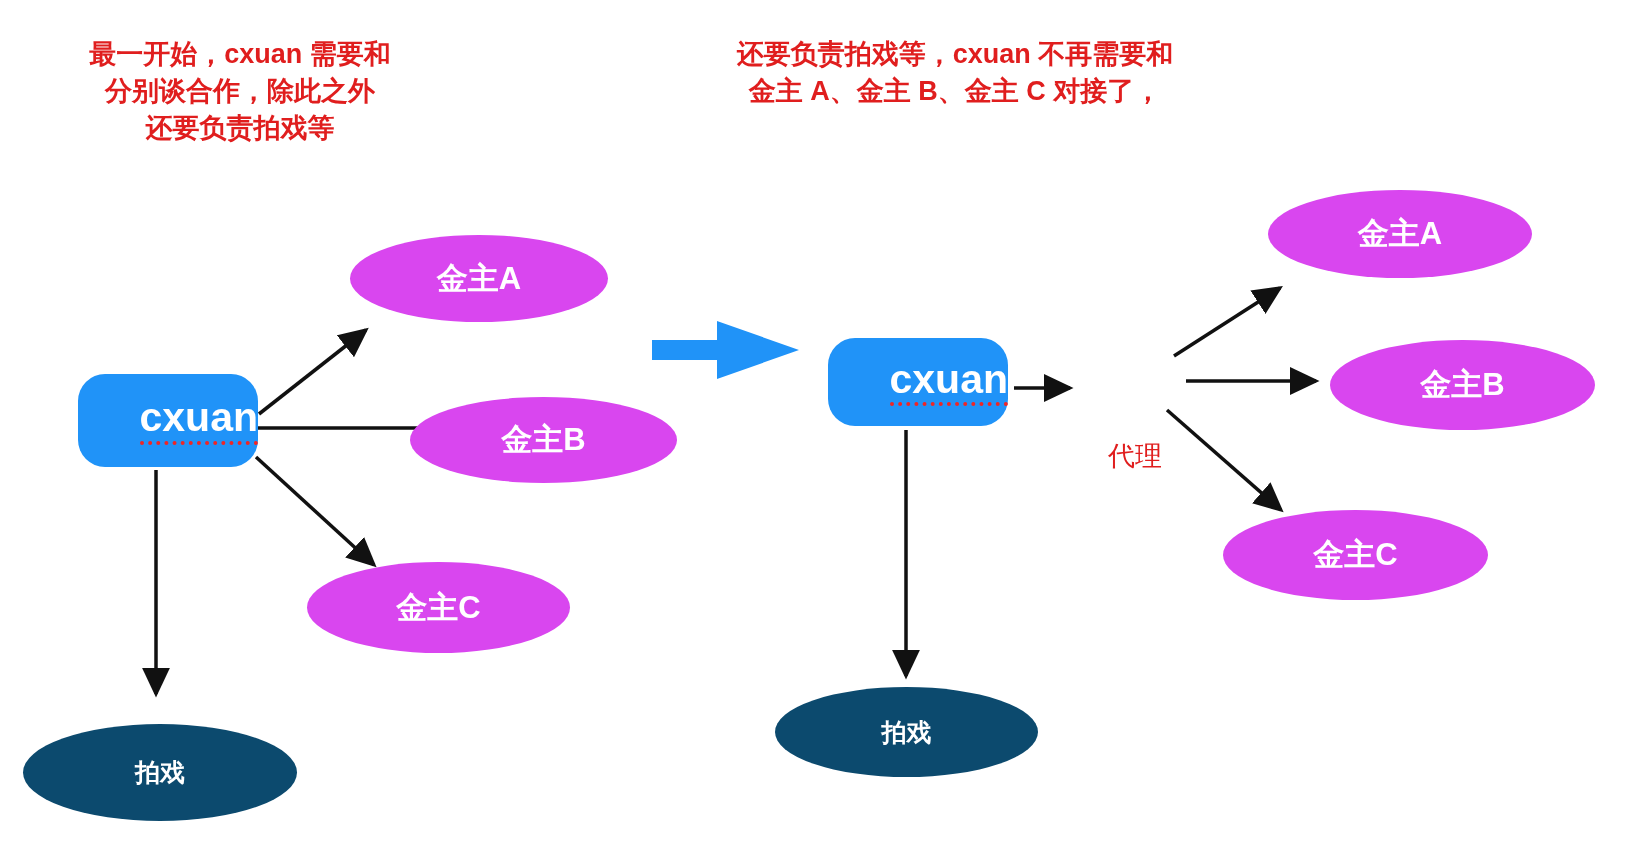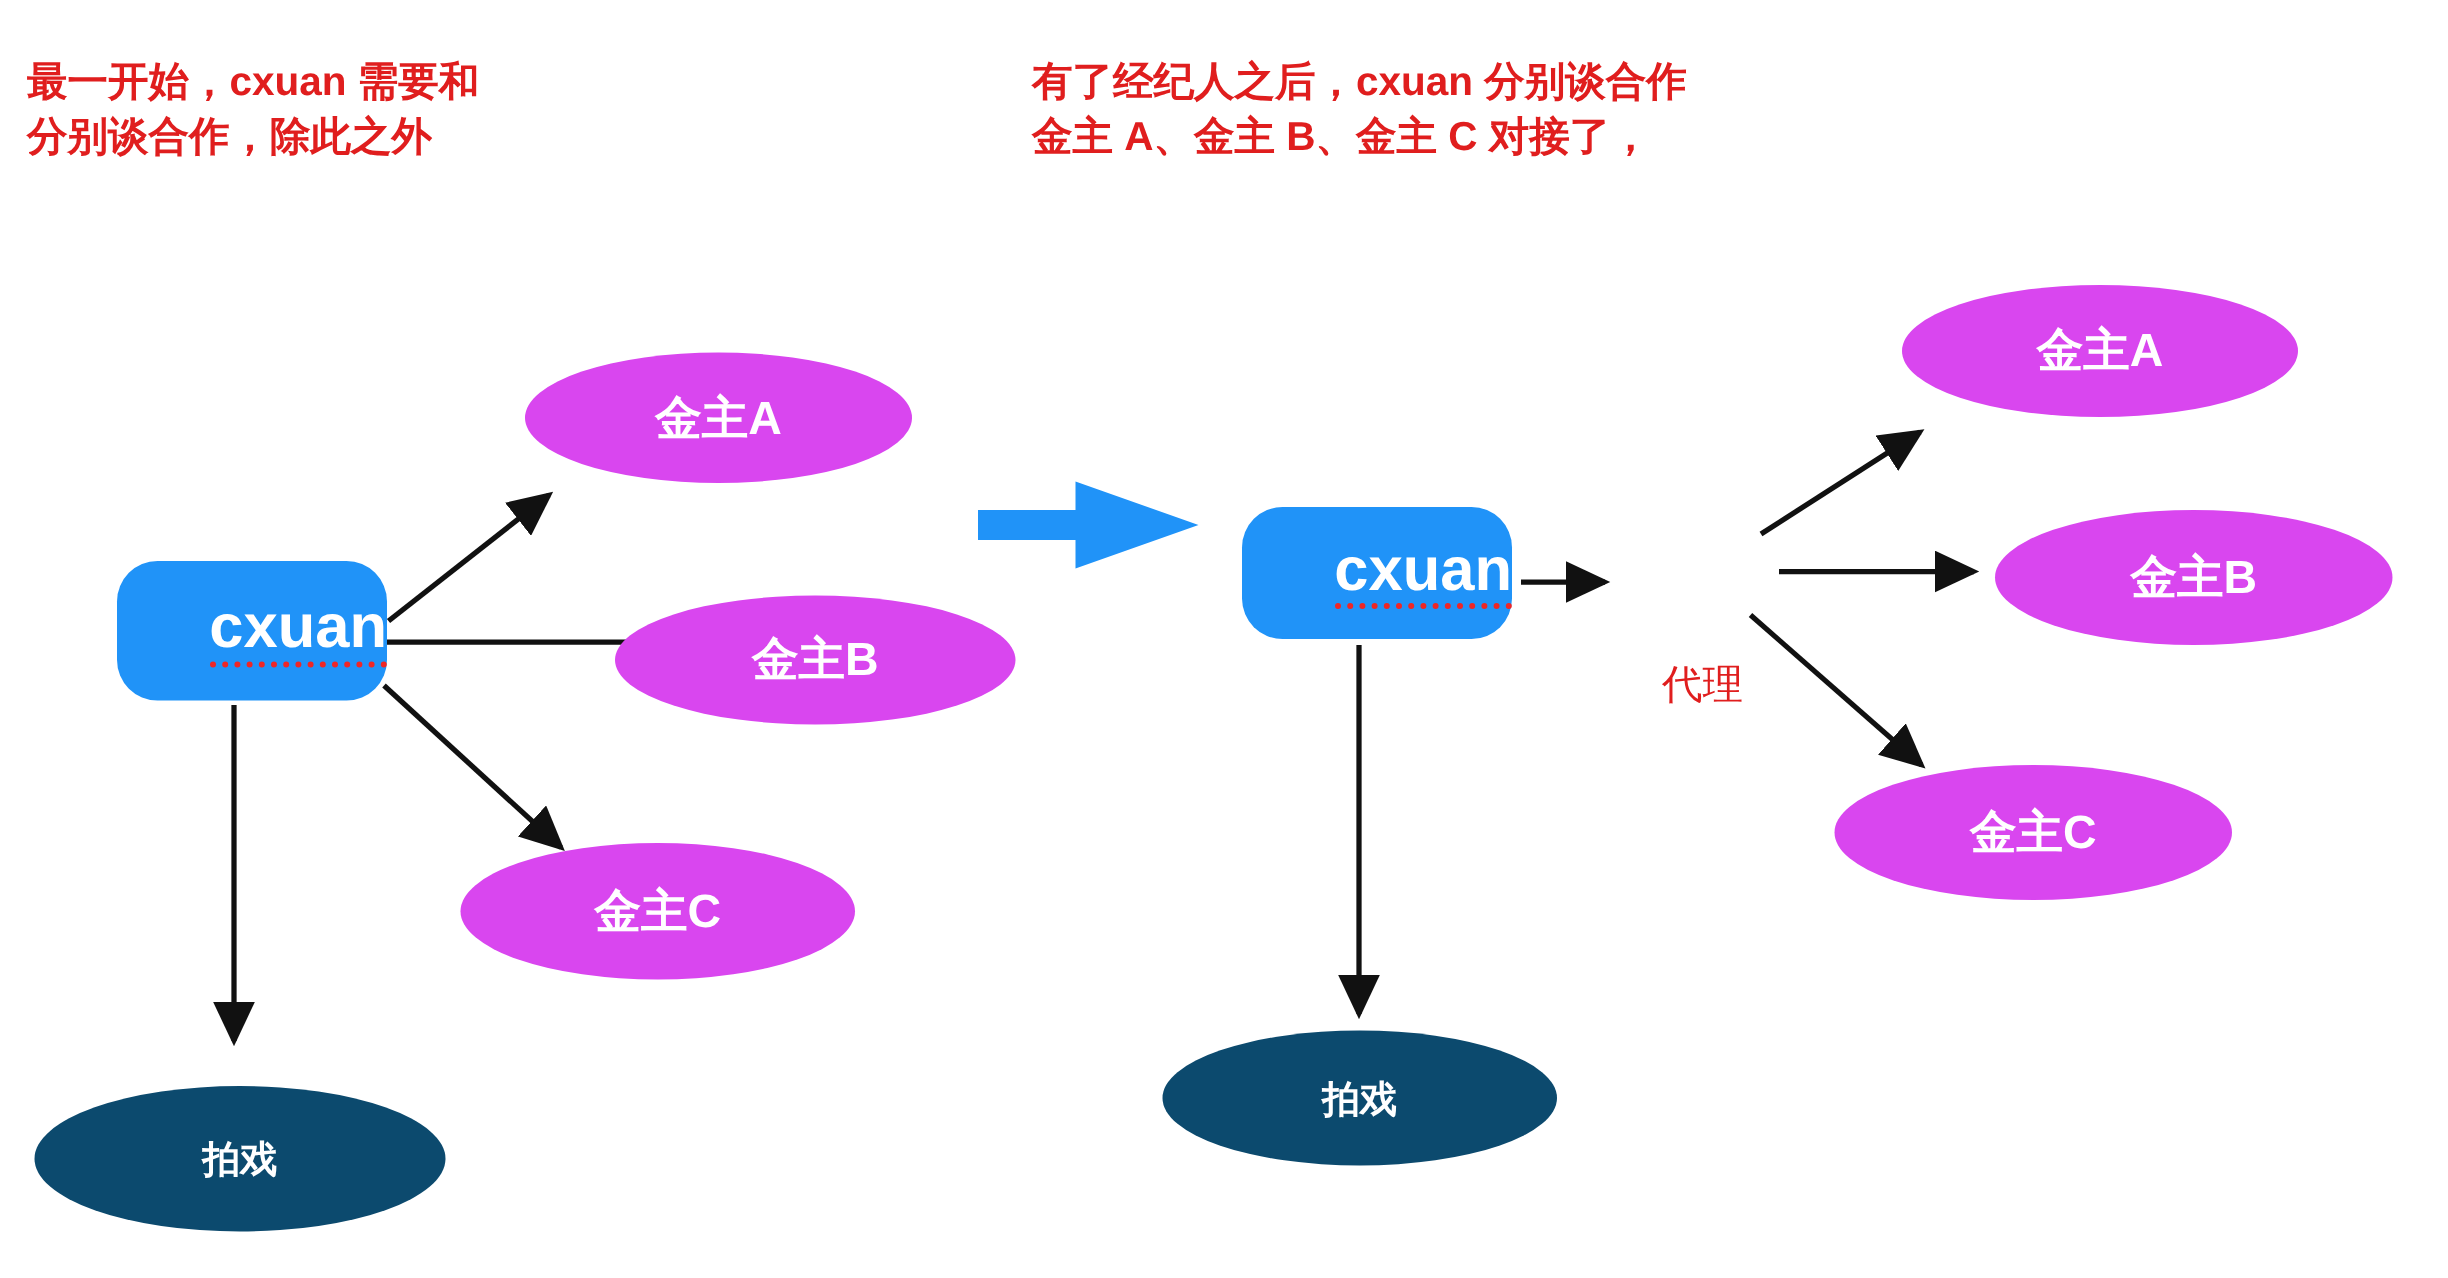--- a/index.html
+++ b/index.html
@@ -9,20 +9,21 @@
     background:#ffffff;
     font-family:"Liberation Sans","DejaVu Sans",sans-serif;
     overflow:hidden;
   }
   .caption{
     position:absolute;
     color:#e01e1e;
     font-weight:bold;
     font-size:27px;
     line-height:37px;
+    text-align:center;
     white-space:nowrap;
   }
   .caption-before{left:18px;top:36px;width:444px;}
   .caption-after{left:688px;top:36px;width:534px;}
   .node{
     position:absolute;
     display:flex;align-items:center;justify-content:center;
     color:#ffffff;font-weight:bold;
   }
   .box{
@@ -81,24 +82,25 @@
     <line x1="1186" y1="381" x2="1316" y2="381" stroke="#111111" stroke-width="3.5" marker-end="url(#ah)"></line>
     <line x1="1167" y1="410" x2="1281" y2="510" stroke="#111111" stroke-width="3.5" marker-end="url(#ah)"></line>
     <line x1="906" y1="430" x2="906" y2="676" stroke="#111111" stroke-width="3.5" marker-end="url(#ah)"></line>
 
     <polygon points="652,340 717,340 717,321 799,350 717,379 717,360 652,360" fill="#2093f8"></polygon>
   </svg>
 
   <div class="caption caption-before">
     <div>最一开始，cxuan 需要和</div>
     <div>分别谈合作，除此之外</div>
+    <div>还要负责拍戏等</div>
   </div>
 
   <div class="caption caption-after">
-    <div>有了经纪人之后，cxuan 分别谈合作</div>
+    <div>还要负责拍戏等，cxuan 不再需要和</div>
     <div>金主 A、金主 B、金主 C 对接了，</div>
   </div>
 
   <div class="node box box-before">
     <span class="underlined">cxuan</span>
   </div>
   <div class="node ellipse teal el-a-before">
     <span>金主A</span>
   </div>
   <div class="node ellipse teal el-b-before">

